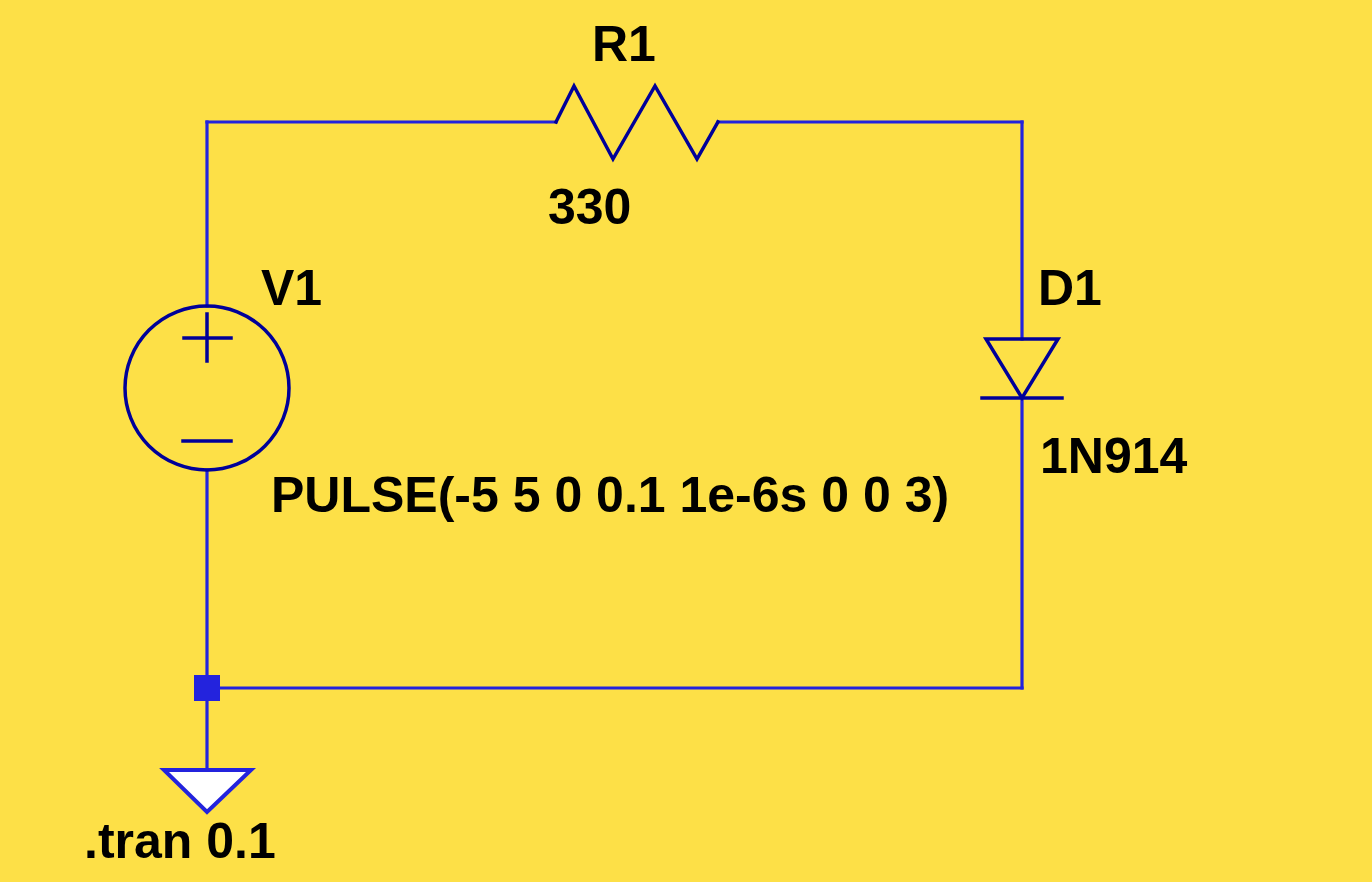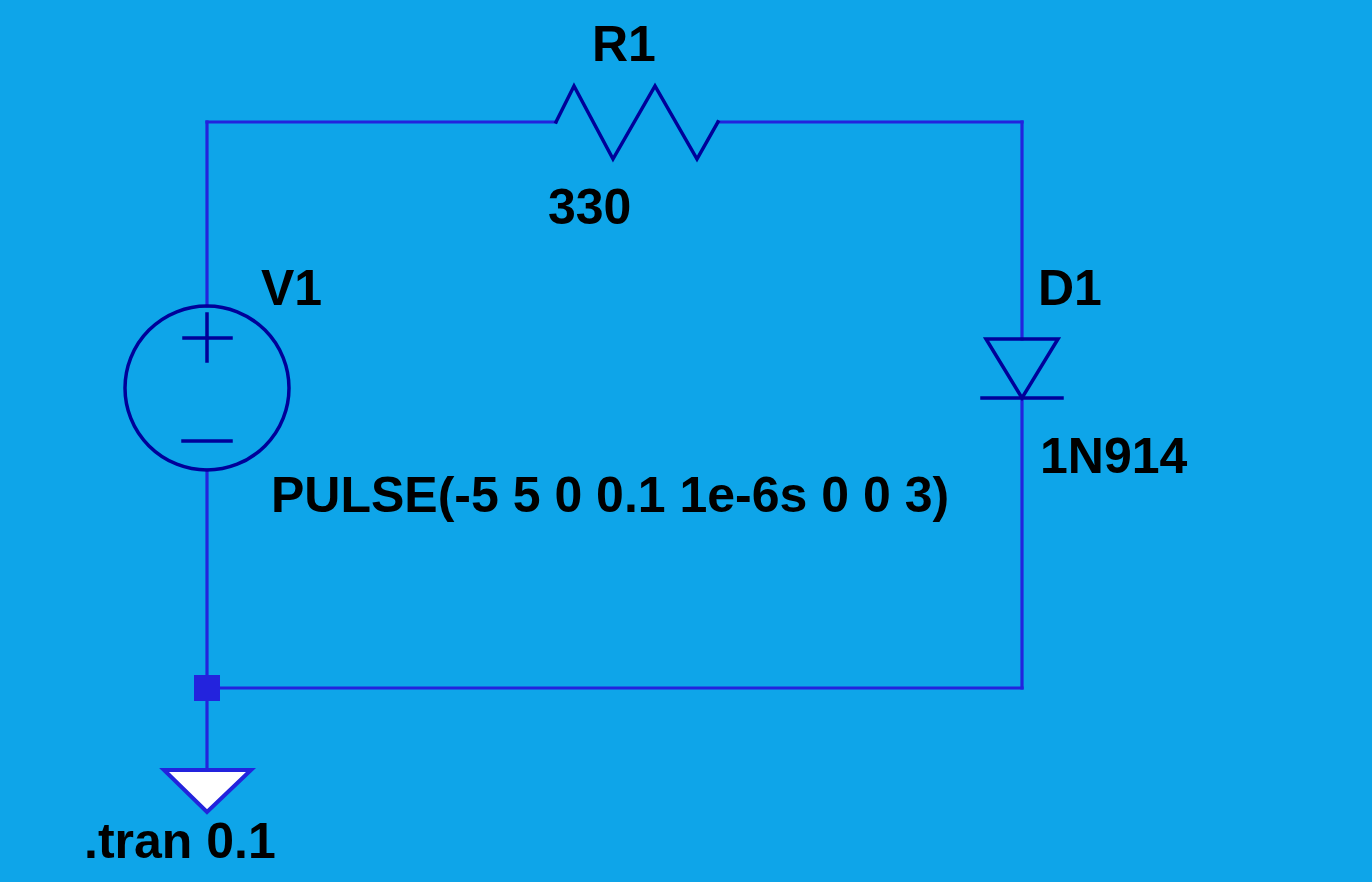--- a/index.html
+++ b/index.html
@@ -5,21 +5,21 @@
   html, body {
     margin: 0;
     padding: 0;
     background: #ffffff;
     font-family: "Liberation Sans", sans-serif;
   }
   .canvas {
     position: relative;
     width: 1372px;
     height: 882px;
-    background: #0ea5e9;
+    background: #fde047;
     overflow: hidden;
   }
   svg { display: block; }
   .wire {
     stroke: #2323dd;
     stroke-width: 3.2;
     fill: none;
     stroke-linecap: square;
   }
   .sym {

